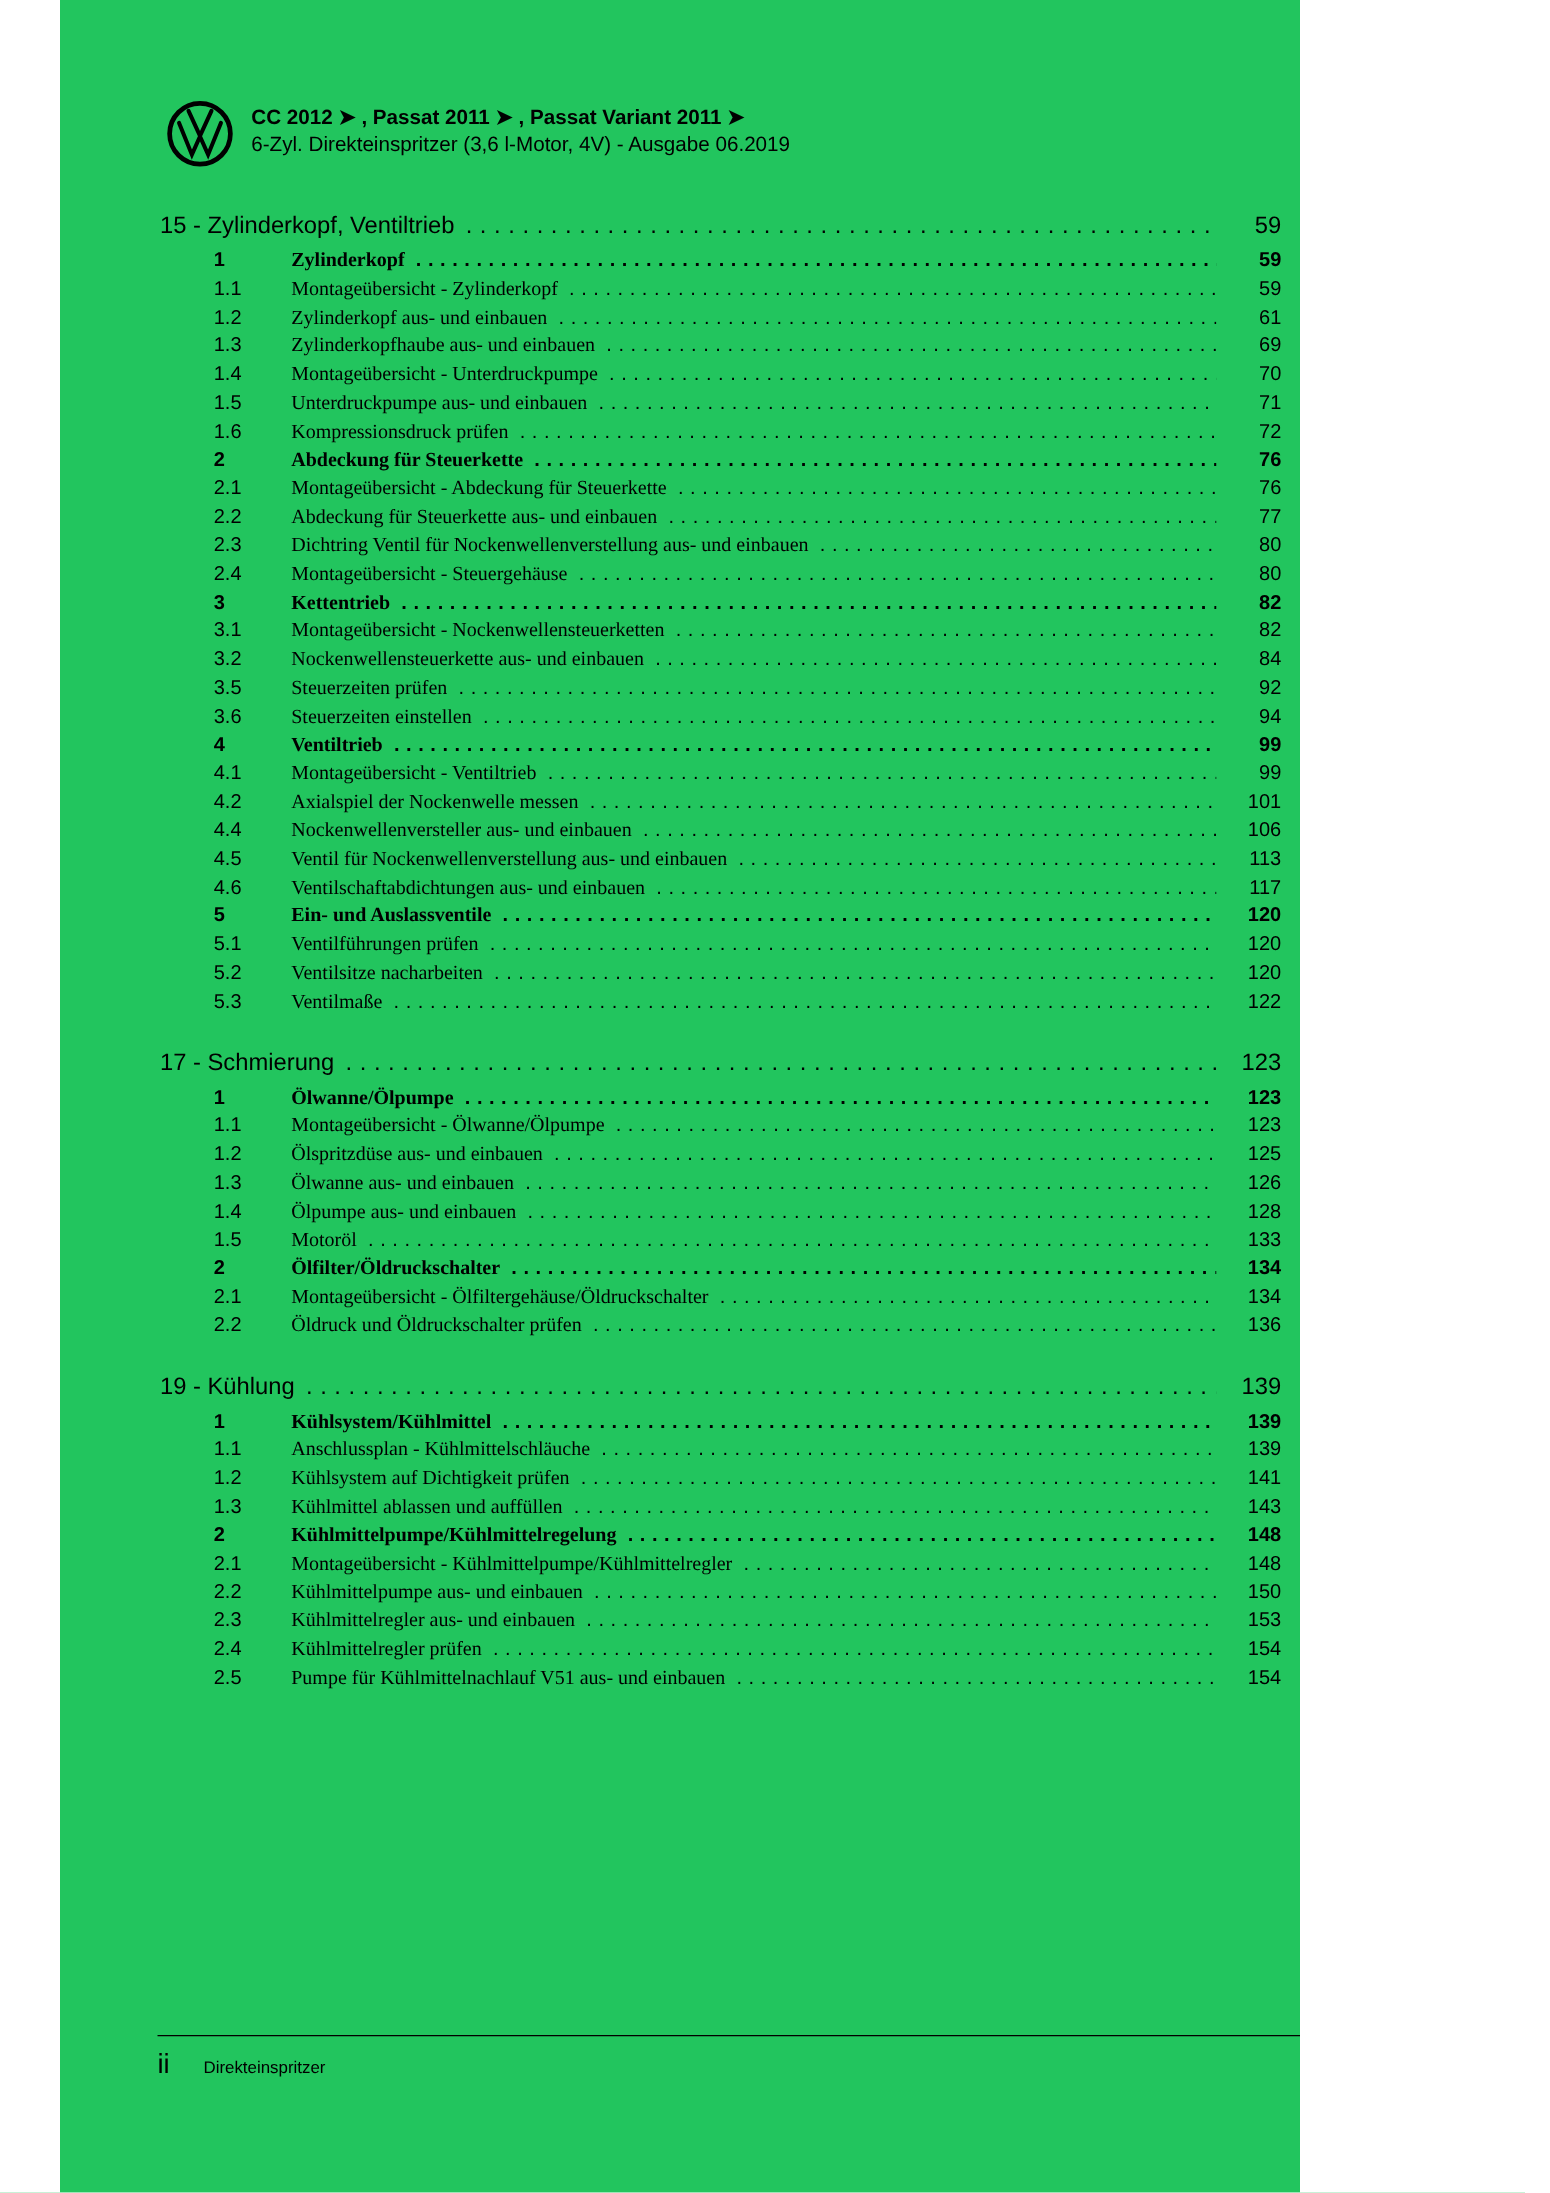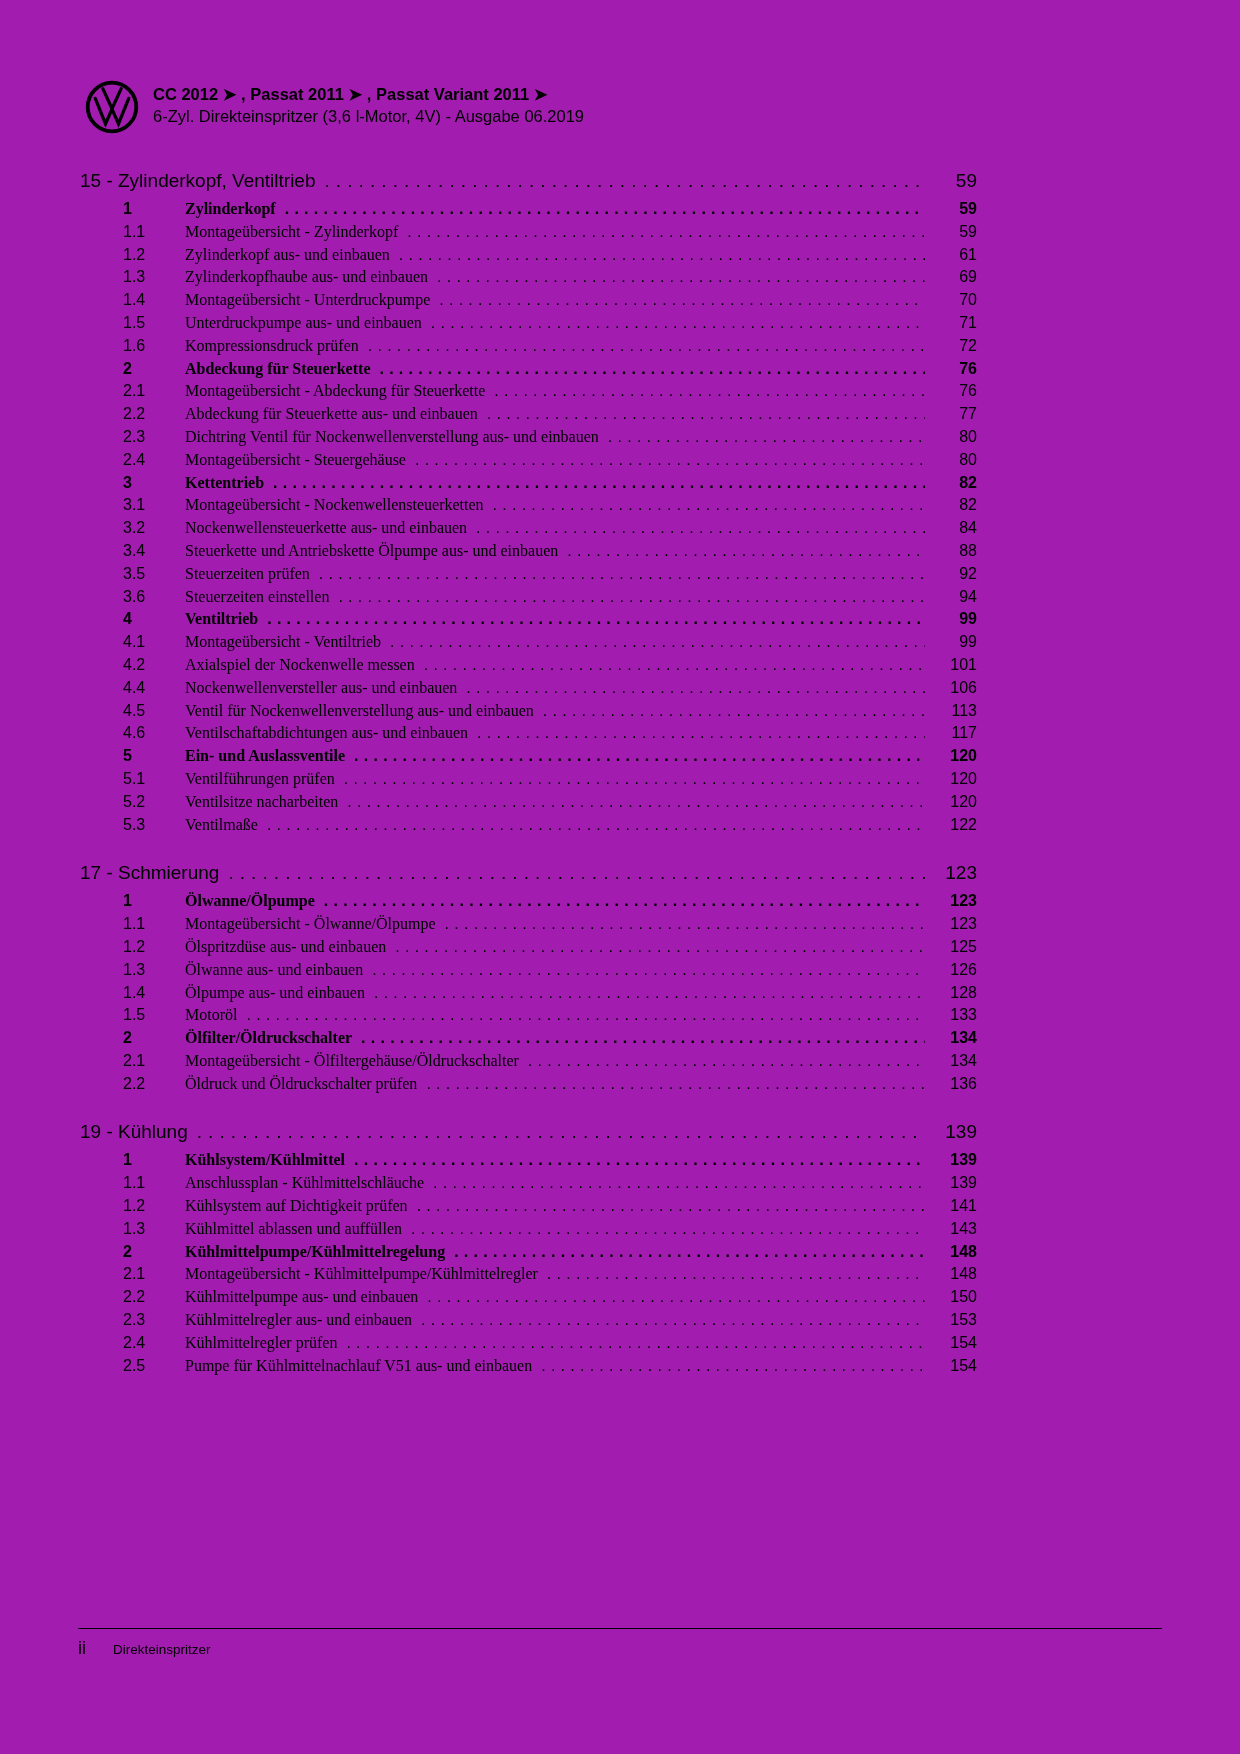--- a/index.html
+++ b/index.html
@@ -1,24 +1,25 @@
 <!DOCTYPE html>
 <html><head>
 <meta charset="utf-8">
 <style>
   * { margin: 0; padding: 0; box-sizing: border-box; }
   html, body { background: #ffffff; }
   .page {
     position: relative;
-    width: 1240px;
+    width: 992px;
     height: 1754px;
-    background: #a21caf;
+    background: #22c55e;
     color: #000000;
     font-family: "Liberation Sans", sans-serif;
     overflow: hidden;
+    margin-left: 48px;
   }
 
   
   .header {
     position: absolute;
     top: 80px;
     left: 85px;
     display: flex;
     align-items: flex-start;
   }
@@ -74,21 +75,21 @@
   .footer {
     position: absolute;
     top: 1628px;
     left: 78px;
     width: 1084px;
     border-top: 1.5px solid #000;
     padding-top: 9px;
     display: flex;
     align-items: baseline;
   }
-  .footer-roman { font-size: 18px; margin-right: 27px; text-align: right; }
+  .footer-roman { font-size: 22px; margin-right: 27px; text-align: right; }
   .footer-label { font-size: 13.5px; }
 </style>
 </head>
 <body>
 
 <div class="page">
 
   <div class="header">
     <svg class="vw-logo" viewBox="0 0 100 100" aria-hidden="true">
       <circle cx="50" cy="50" r="45" fill="none" stroke="#000" stroke-width="7"></circle>
@@ -192,26 +193,20 @@
           <span class="dots"></span>
           <span class="pagecol">82</span>
         </div>
         <div class="row">
           <span class="num">3.2</span>
           <span class="title">Nockenwellensteuerkette aus- und einbauen</span>
           <span class="dots"></span>
           <span class="pagecol">84</span>
         </div>
         <div class="row">
-          <span class="num">3.4</span>
-          <span class="title">Steuerkette und Antriebskette Ölpumpe aus- und einbauen</span>
-          <span class="dots"></span>
-          <span class="pagecol">88</span>
-        </div>
-        <div class="row">
           <span class="num">3.5</span>
           <span class="title">Steuerzeiten prüfen</span>
           <span class="dots"></span>
           <span class="pagecol">92</span>
         </div>
         <div class="row">
           <span class="num">3.6</span>
           <span class="title">Steuerzeiten einstellen</span>
           <span class="dots"></span>
           <span class="pagecol">94</span>

